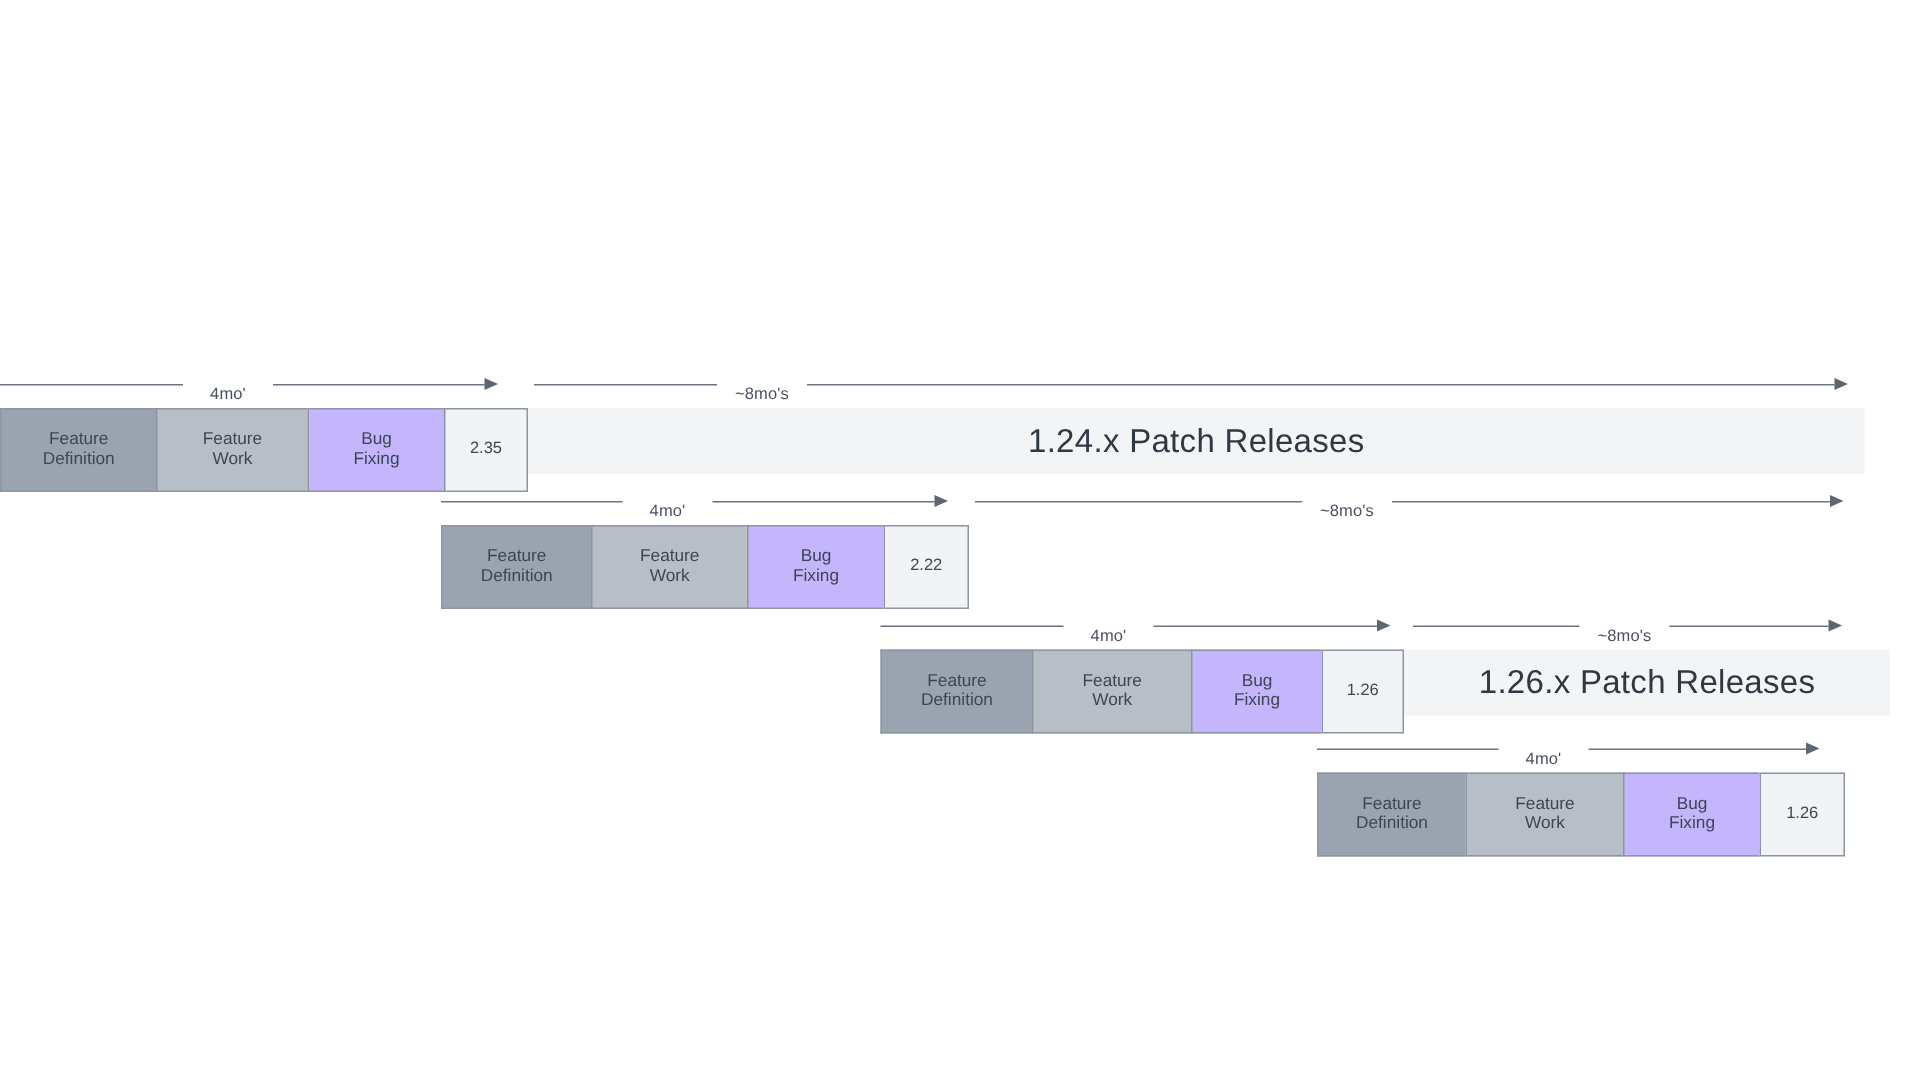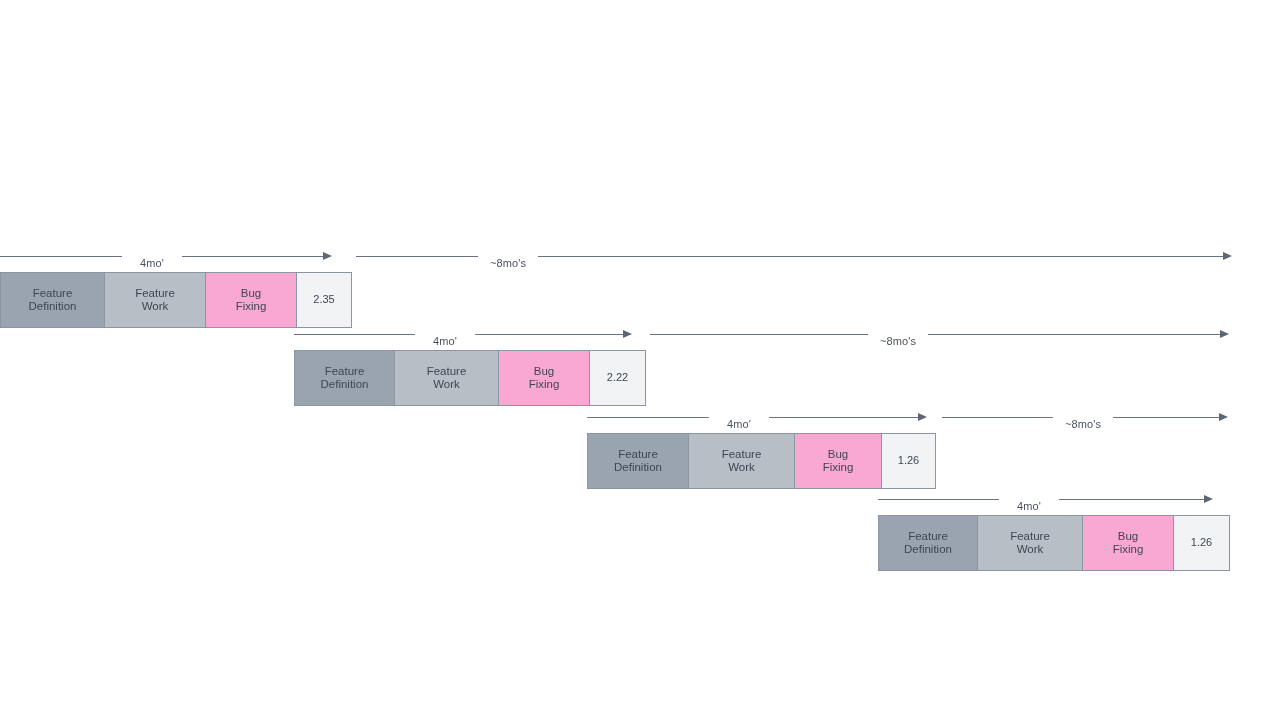--- a/index.html
+++ b/index.html
@@ -82,21 +82,21 @@
     font-size: 11.5px;
     line-height: 13.5px;
     color: #3d4654;
     white-space: pre-line;
   }
   .phase:last-child {
     border-right-width: 1px;
   }
   .phase.p1 { background: #9aa4b0; }
   .phase.p2 { background: #b8bec6; }
-  .phase.p3 { background: #f9a8d4; }
+  .phase.p3 { background: #c4b5fd; }
   .phase.p4 { background: #f2f3f5; font-size: 11px; }
 
   
   .patch-band {
     position: absolute;
     top: 24px;
     height: 44px;
     background: #f3f4f6;
     display: flex;
     align-items: center;
@@ -119,20 +119,23 @@
         <div class="arrow-line" style="left: 182px; width: 141px;"></div>
         <div class="arrow-head" style="left: 323px;"></div>
         <div class="arrow-label" style="left: 152px;">4mo'</div>
       </div>
       <div class="arrows" style="left: 356px; top: 0px; width: 876px;">
         <div class="arrow-line" style="left: 0px; width: 122px;"></div>
         <div class="arrow-line" style="left: 182px; width: 685px;"></div>
         <div class="arrow-head" style="left: 867px;"></div>
         <div class="arrow-label" style="left: 152px;">~8mo's</div>
       </div>
+      <div class="patch-band" style="left: 352px; width: 891px;">
+        <div class="patch-title">1.24.x Patch Releases</div>
+      </div>
       <div class="phases" style="left: 0px; width: 352px;">
         <div class="phase p1" style="width: 104px; flex: 0 0 104px;">Feature
 Definition</div>
         <div class="phase p2" style="width: 101px; flex: 0 0 101px;">Feature
 Work</div>
         <div class="phase p3" style="width: 91px; flex: 0 0 91px;">Bug
 Fixing</div>
         <div class="phase p4" style="width: 56px; flex: 0 0 56px;">2.35</div>
       </div>
     </div>
@@ -165,20 +168,23 @@
         <div class="arrow-line" style="left: 182px; width: 149px;"></div>
         <div class="arrow-head" style="left: 331px;"></div>
         <div class="arrow-label" style="left: 152px;">4mo'</div>
       </div>
       <div class="arrows" style="left: 942px; top: 0px; width: 286px;">
         <div class="arrow-line" style="left: 0px; width: 111px;"></div>
         <div class="arrow-line" style="left: 171px; width: 106px;"></div>
         <div class="arrow-head" style="left: 277px;"></div>
         <div class="arrow-label" style="left: 141px;">~8mo's</div>
       </div>
+      <div class="patch-band" style="left: 936px; width: 324px;">
+        <div class="patch-title">1.26.x Patch Releases</div>
+      </div>
       <div class="phases" style="left: 587px; width: 349px;">
         <div class="phase p1" style="width: 101px; flex: 0 0 101px;">Feature
 Definition</div>
         <div class="phase p2" style="width: 106px; flex: 0 0 106px;">Feature
 Work</div>
         <div class="phase p3" style="width: 87px; flex: 0 0 87px;">Bug
 Fixing</div>
         <div class="phase p4" style="width: 55px; flex: 0 0 55px;">1.26</div>
       </div>
     </div>

